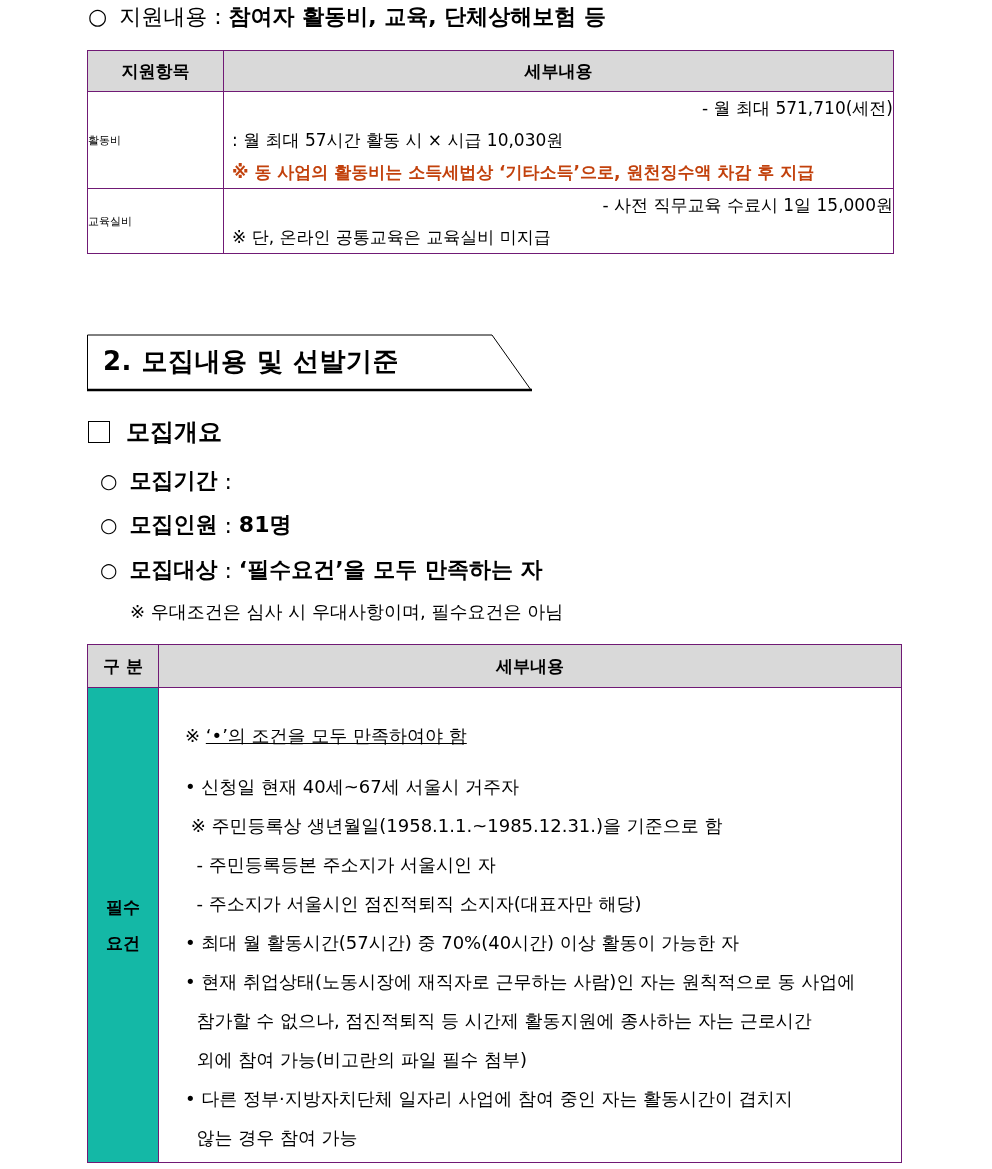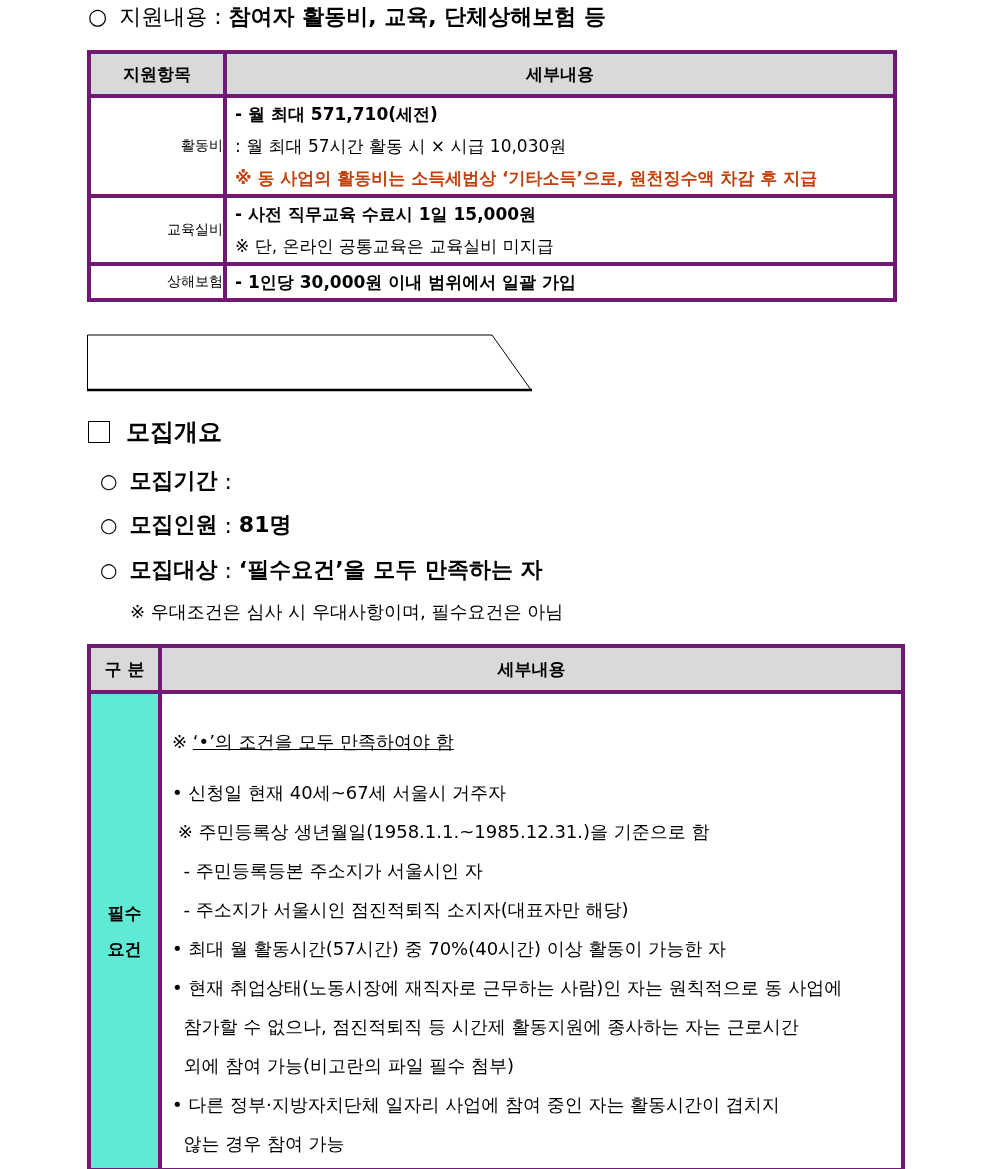--- a/index.html
+++ b/index.html
@@ -9,46 +9,46 @@
     }
     .abs { position: absolute; }
     .line-text { white-space: nowrap; }
 
     
     .support-line { left: 88px; top: 2px; font-size: 22px; }
     .support-line .circ { font-weight: normal; margin-right: 12px; }
     .support-line .bold { font-weight: bold; }
 
     table { border-collapse: collapse; table-layout: fixed; }
-    td, th { border: 4px solid #701a75; padding: 0; }
+    td, th { border: 1px solid #701a75; padding: 0; }
 
     .t1 { position: absolute; left: 87px; top: 50px; width: 806px; }
     .t1 th { background: #d9d9d9; font-size: 17px; font-weight: bold; height: 40px; }
-    .t1 td.label { text-align: right; font-size: 14px; }
+    .t1 td.label { text-align: left; font-size: 11px; }
     .t1 td.content { padding-left: 8px; font-size: 17px; vertical-align: top; }
     .t1 .ln { height: 32px; line-height: 32px; white-space: nowrap; }
-    .t1 .ln.b { font-weight: bold; }
+    .t1 .ln.b { font-weight: normal; text-align: right; }
     .t1 .ln.red { color: #c2410c; font-weight: bold; }
 
     
     .sec-header { left: 87px; top: 334px; width: 446px; height: 58px; }
     .sec-header svg { position: absolute; left: 0; top: 0; }
     .sec-title { position: absolute; left: 16px; top: 10px; font-size: 26px; font-weight: bold; letter-spacing: 0.5px; }
 
     .sub-head { left: 88px; top: 416px; font-size: 24px; font-weight: bold; display: flex; align-items: center; }
     .sub-head .box { width: 20px; height: 20px; border: 1.5px solid #000; margin-right: 16px; display: inline-block; }
 
     .bullet { left: 100px; font-size: 22px; font-weight: bold; display: flex; align-items: center; }
     .bullet .circ { font-weight: normal; margin-right: 12px; font-size: 20px; }
     .note { left: 130px; top: 600px; font-size: 18px; }
 
     .t2 { position: absolute; left: 87px; top: 644px; width: 814px; }
     .t2 th { background: #d9d9d9; font-size: 17px; font-weight: bold; height: 42px; }
-    .t2 td.side { background: #5eead4; text-align: center; font-size: 17px; font-weight: bold; line-height: 36px; }
-    .t2 td.content { vertical-align: top; padding-left: 10px; font-size: 18px; }
+    .t2 td.side { background: #14b8a6; text-align: center; font-size: 17px; font-weight: bold; line-height: 36px; }
+    .t2 td.content { vertical-align: top; padding-left: 26px; font-size: 18px; }
     .t2 .ln { height: 39px; line-height: 39px; white-space: nowrap; }
     .t2 .u { text-decoration: underline; }
   </style>
 </head>
 <body>
 
 <div class="abs support-line line-text">
   <span class="circ">○</span><span>지원내용</span><span> : </span><span class="bold">참여자 활동비, 교육, 단체상해보험 등</span>
 </div>
 
@@ -70,35 +70,30 @@
       <div class="ln red">※ 동 사업의 활동비는 소득세법상 ‘기타소득’으로, 원천징수액 차감 후 지급</div>
     </td>
   </tr>
   <tr>
     <td class="label">교육실비</td>
     <td class="content">
       <div class="ln b">- 사전 직무교육 수료시 1일 15,000원</div>
       <div class="ln">※ 단, 온라인 공통교육은 교육실비 미지급</div>
     </td>
   </tr>
-  <tr>
-    <td class="label">상해보험</td>
-    <td class="content">
-      <div class="ln b">- 1인당 30,000원 이내 범위에서 일괄 가입</div>
-    </td>
-  </tr>
 </tbody>
   </table>
 
 <div class="abs sec-header">
   <svg width="446" height="58">
     <polyline points="0.5,1 405,1 444,56" fill="none" stroke="#000" stroke-width="1"></polyline>
     <line x1="0.5" y1="1" x2="0.5" y2="56" stroke="#000" stroke-width="1"></line>
     <line x1="0" y1="56" x2="445" y2="56" stroke="#000" stroke-width="2.5"></line>
   </svg>
+  <div class="sec-title line-text">2. 모집내용 및 선발기준</div>
 </div>
 
 <div class="abs sub-head line-text">
   <span class="box"></span>
   <span>모집개요</span>
 </div>
 
 <div class="abs bullet line-text" style="top:466px;">
   <span class="circ">○</span>
   <span>모집기간</span>

